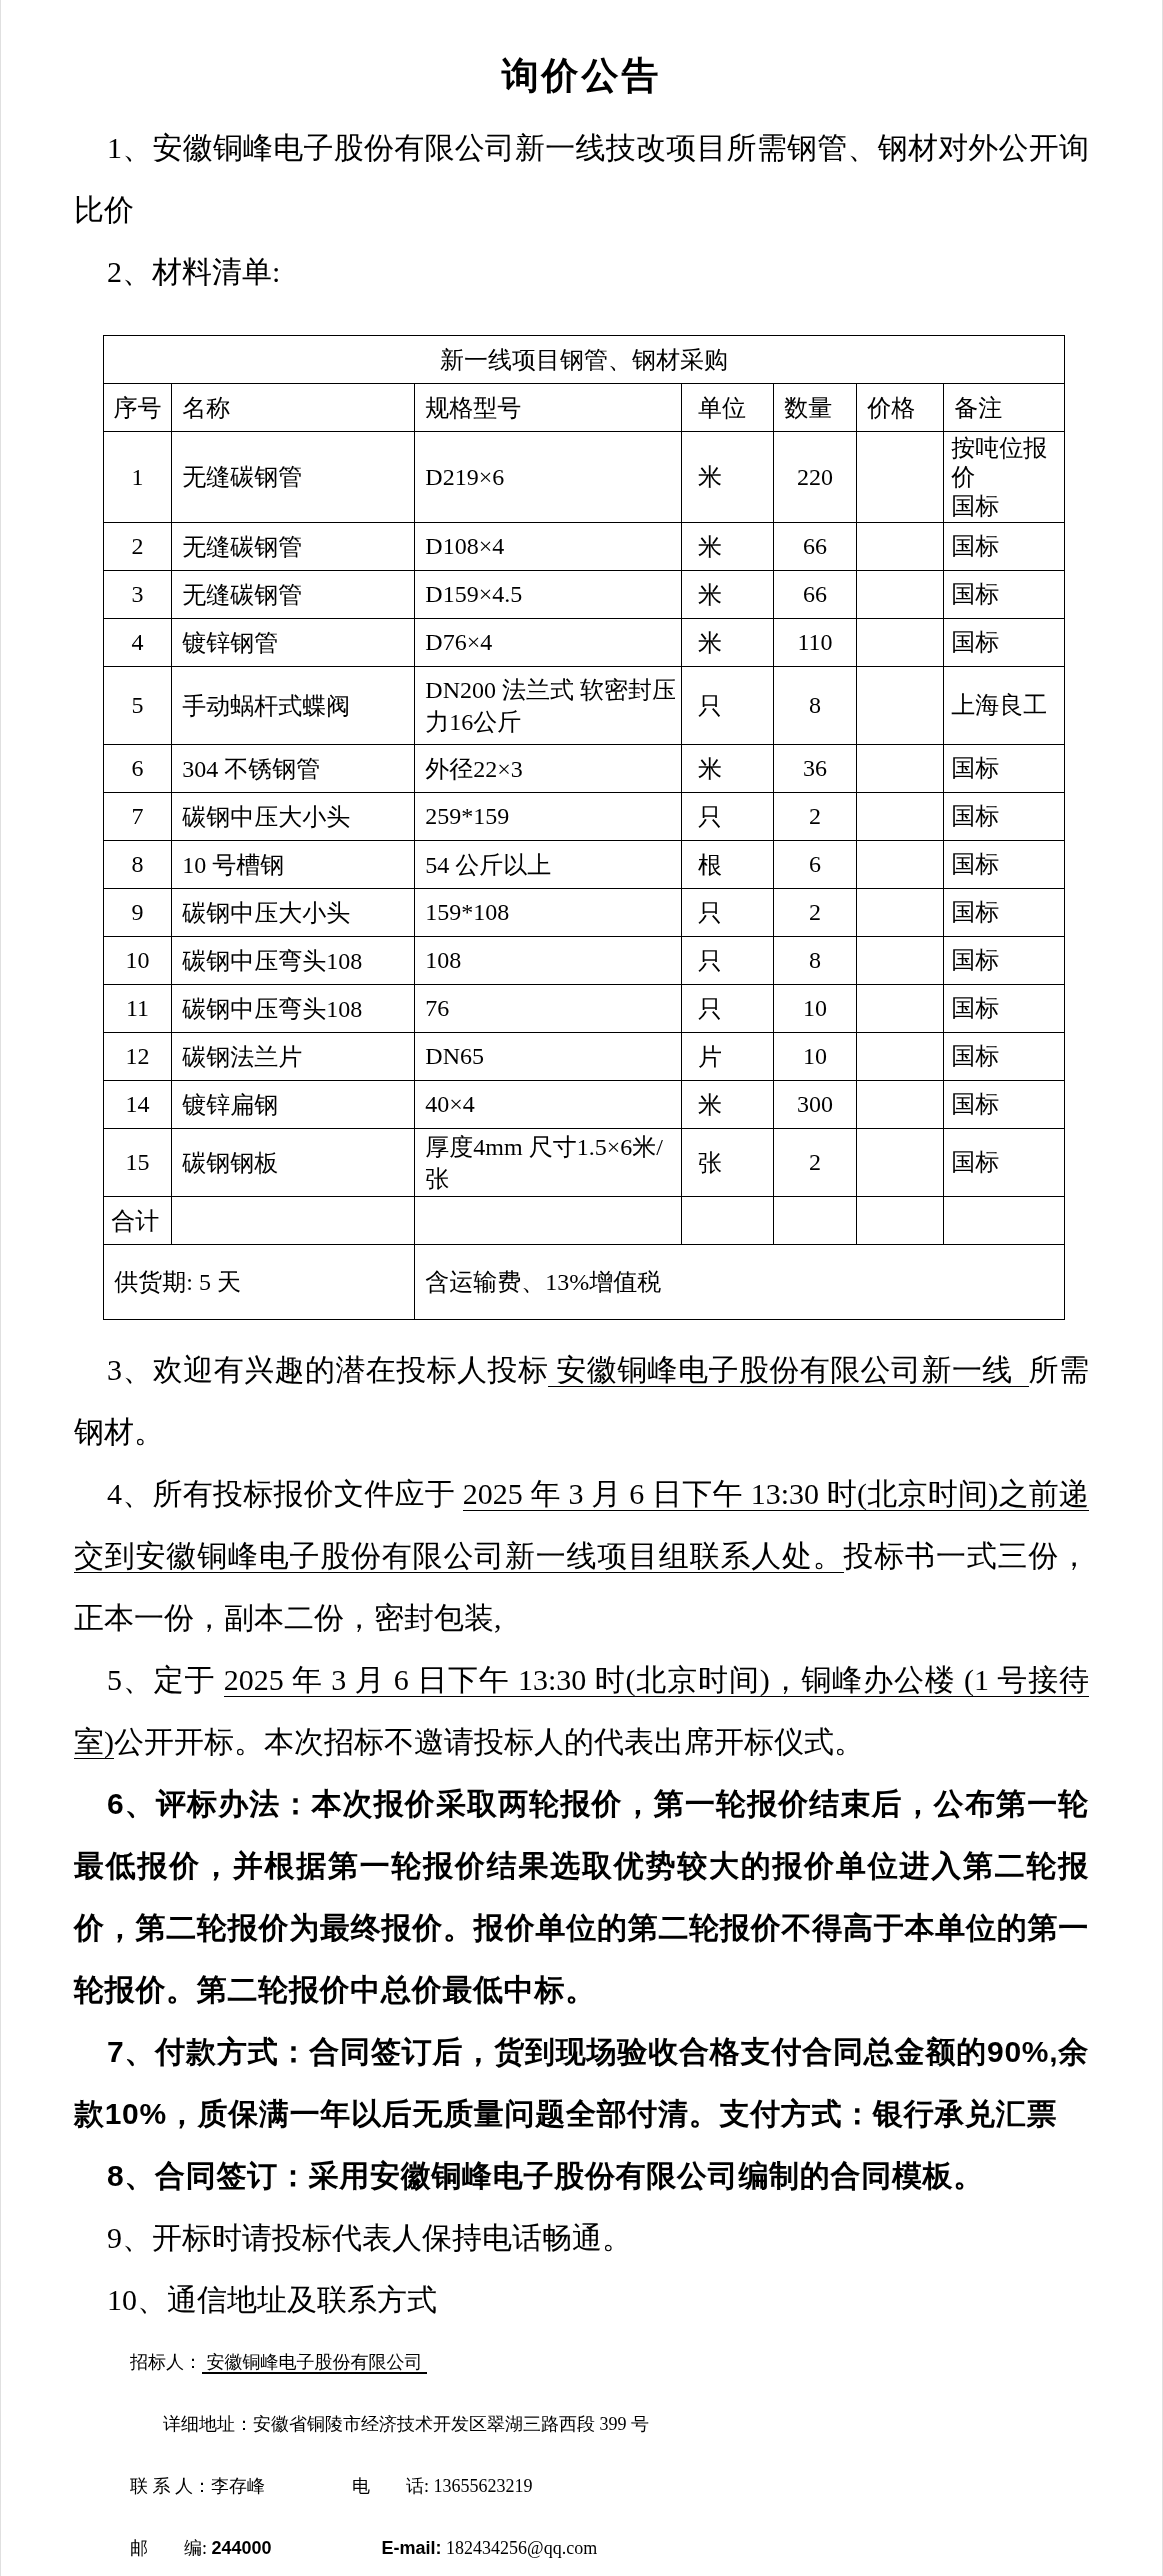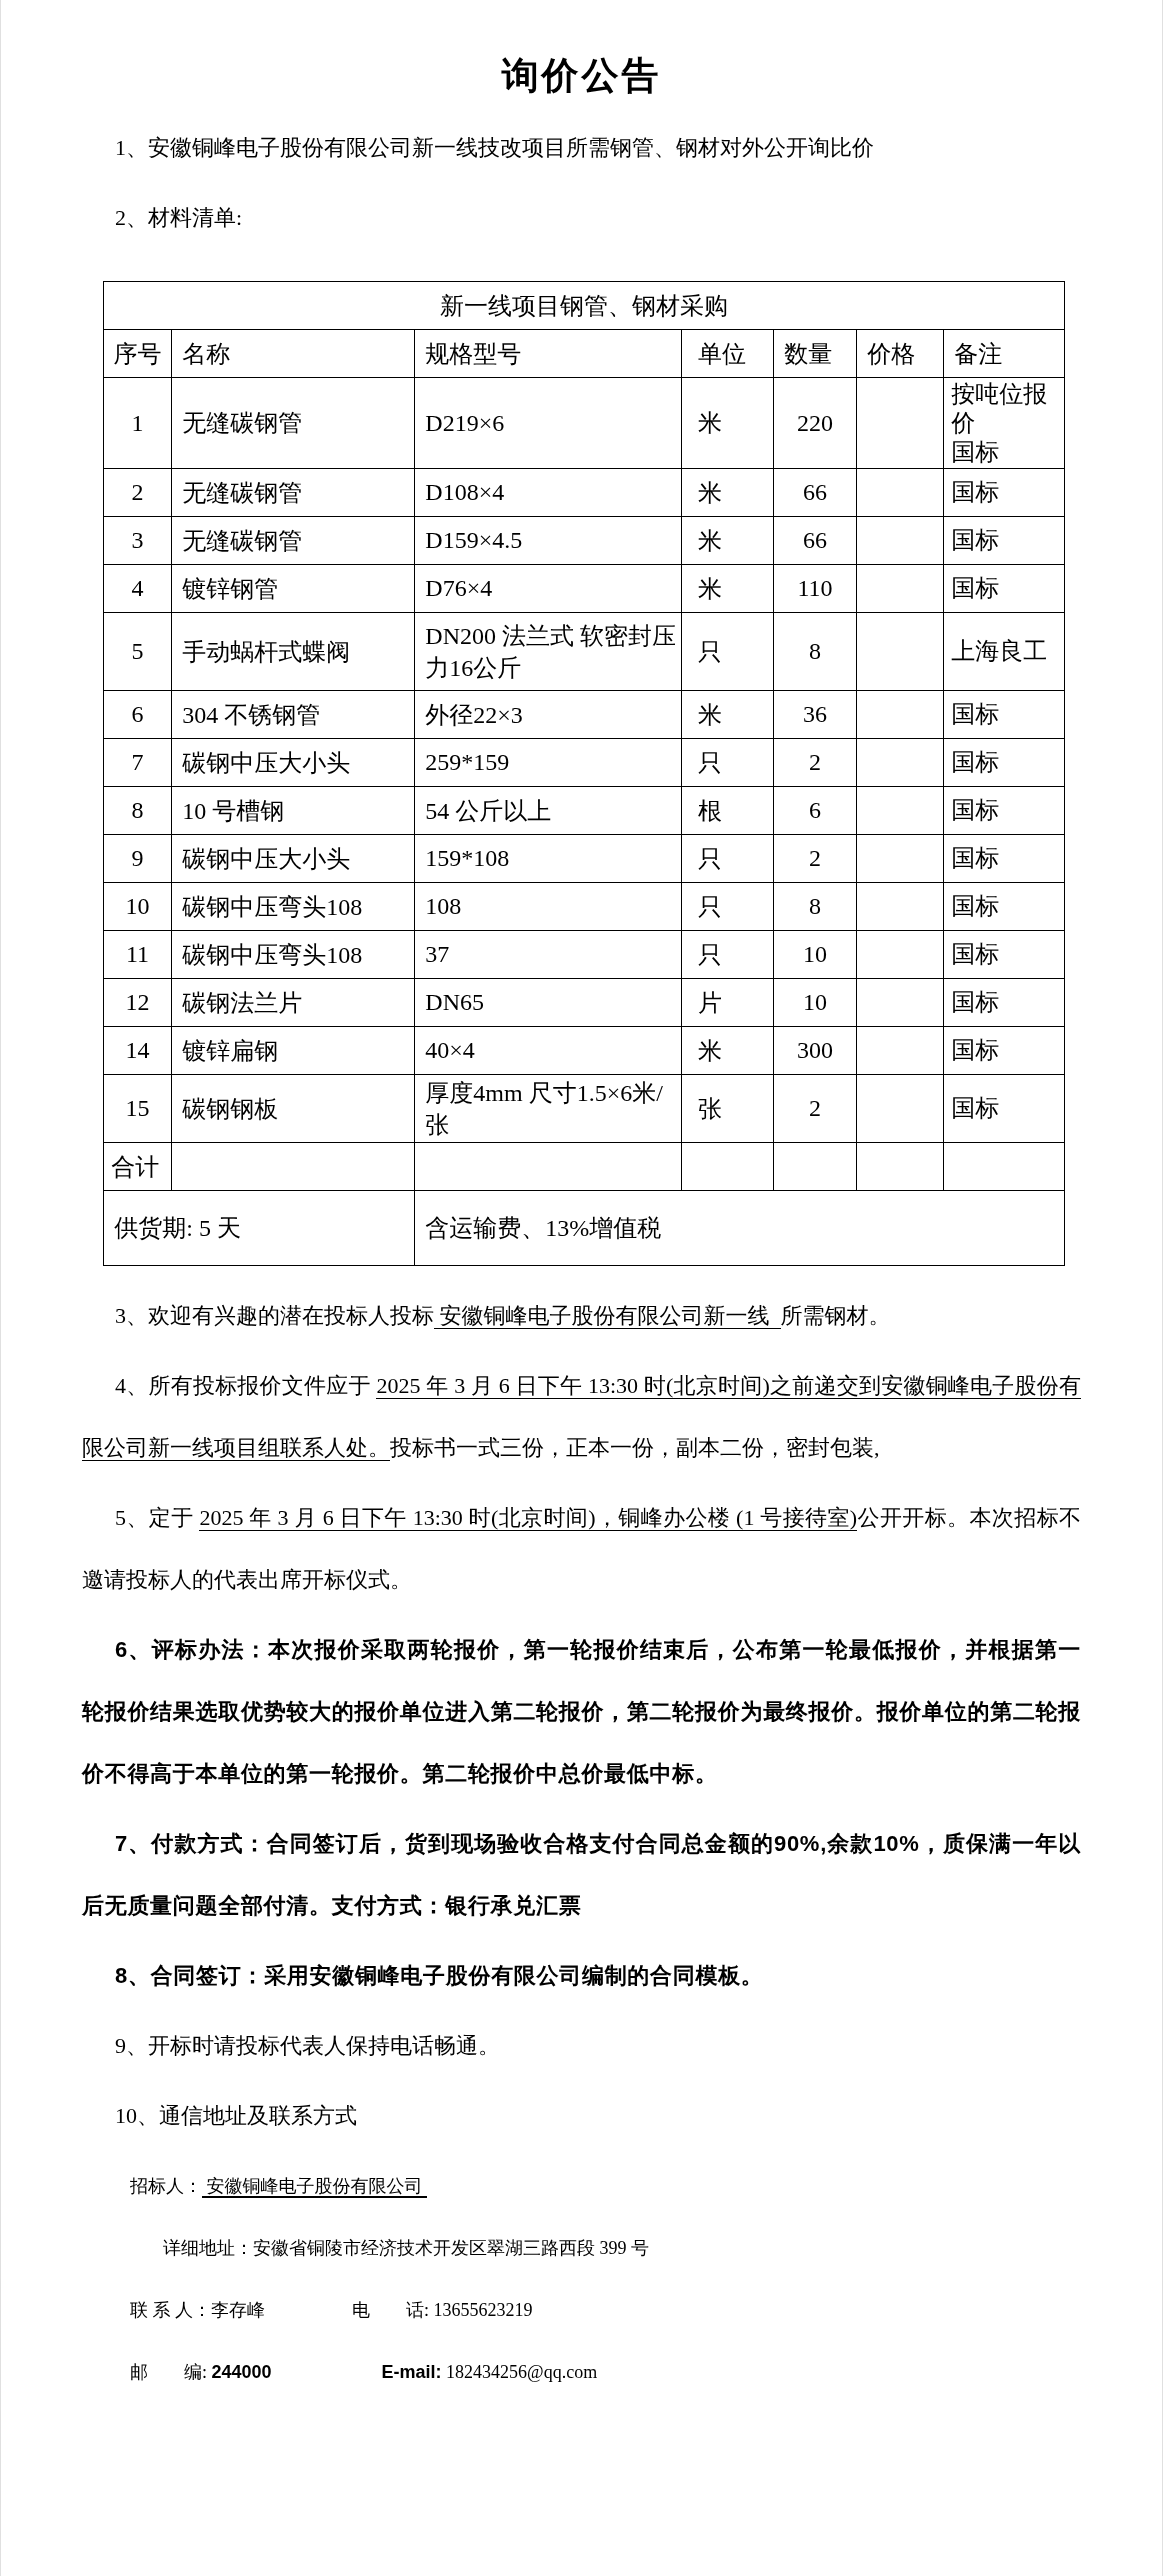--- a/index.html
+++ b/index.html
@@ -17,23 +17,23 @@
   .doc-title {
     text-align:center;
     font-size:37px;
     font-weight:bold;
     letter-spacing:2.9px;
     line-height:51px;
     margin:16px;
   }
   .content { margin:0 73px; }
   .para {
-    font-size:22px;
+    font-size:30px;
     line-height:62px;
-    margin:8px;
+    margin:0;
     text-align:justify;
   }
   .indent { text-indent:33px; }
   .bold-para {
     font-family:Liberation Sans, sans-serif;
     font-weight:bold;
     letter-spacing:0.7px;
   }
   .u { border-bottom:1.5px solid #000; }
   .u-thick { border-bottom:2.2px solid #000; }
@@ -204,21 +204,21 @@
               <td class="c-name">碳钢中压弯头108</td>
               <td class="c-spec">108</td>
               <td class="c-unit">只</td>
               <td class="c-qty">8</td>
               <td class="c-price"></td>
               <td class="c-remark">国标</td>
             </tr>
             <tr>
               <td class="c-no">11</td>
               <td class="c-name">碳钢中压弯头108</td>
-              <td class="c-spec">37</td>
+              <td class="c-spec">76</td>
               <td class="c-unit">只</td>
               <td class="c-qty">10</td>
               <td class="c-price"></td>
               <td class="c-remark">国标</td>
             </tr>
             <tr>
               <td class="c-no">12</td>
               <td class="c-name">碳钢法兰片</td>
               <td class="c-spec">DN65</td>
               <td class="c-unit">片</td>

